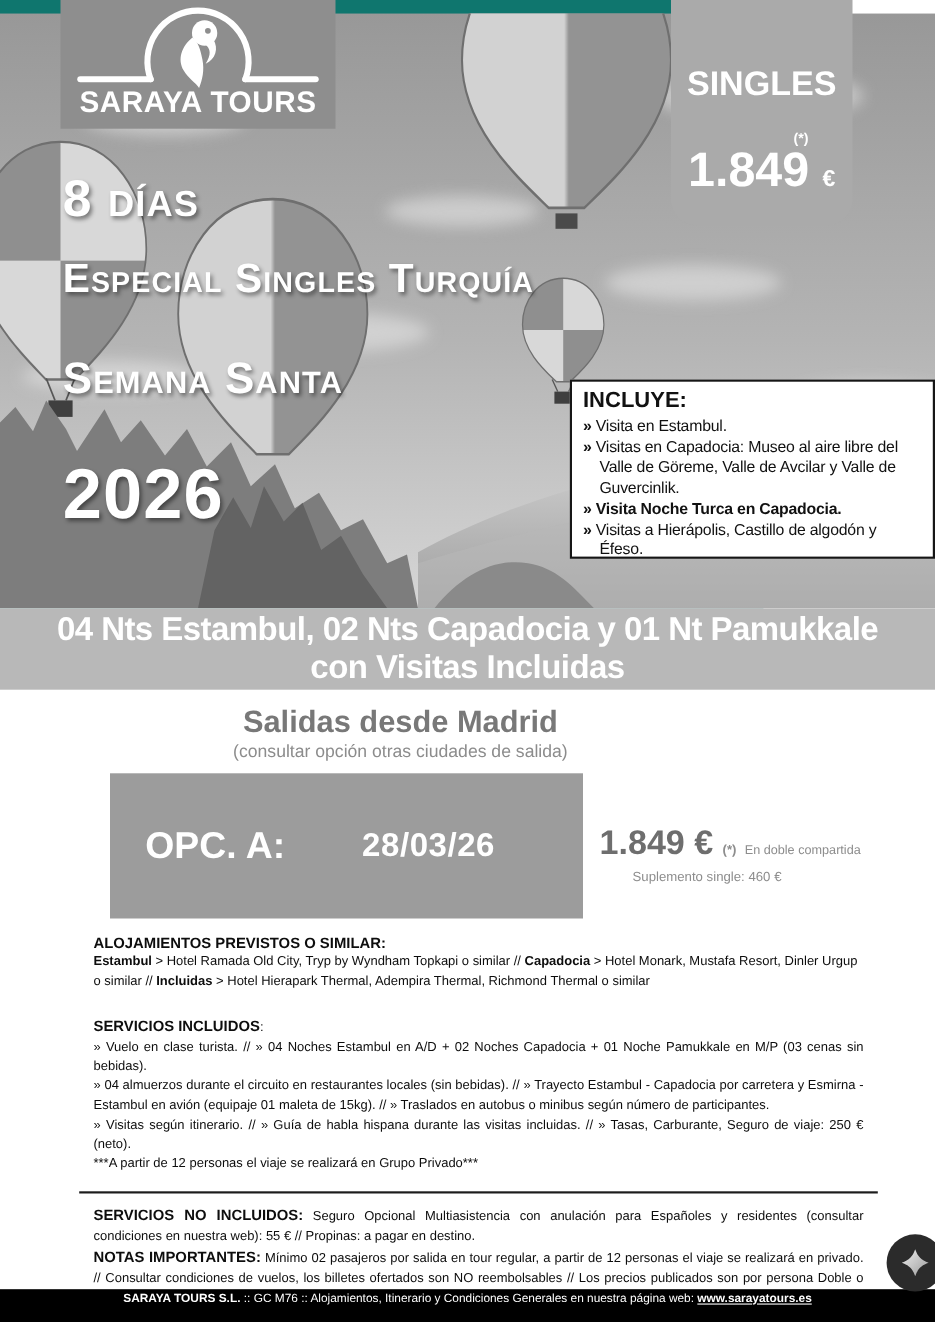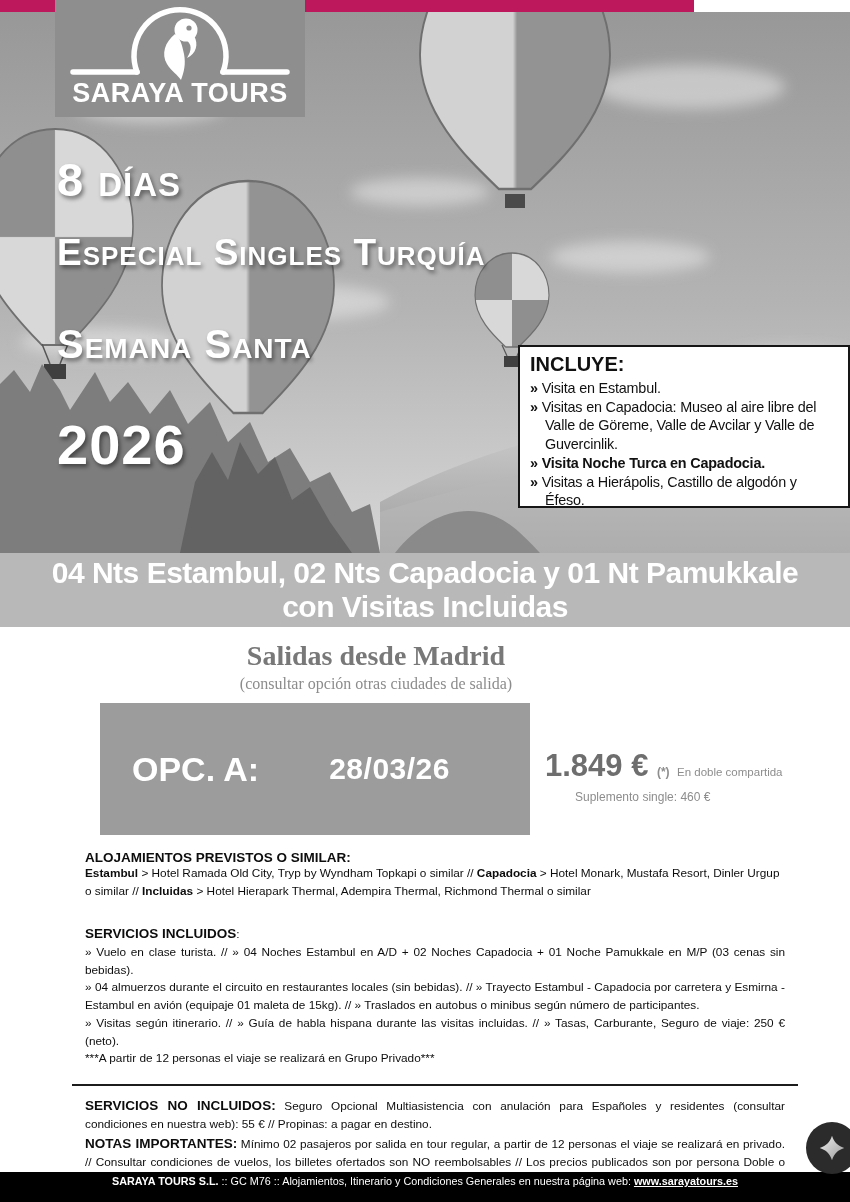--- a/index.html
+++ b/index.html
@@ -1,55 +1,55 @@
 <!DOCTYPE html>
 <html lang="es"><head>
 <meta charset="utf-8">
 <style>
   html,body{margin:0;padding:0;background:#e9e9e9;}
   .page{position:relative;width:850px;height:1202px;margin:0 auto;background:#ffffff;overflow:hidden;
         font-family:"Liberation Sans","DejaVu Sans",sans-serif;}
 
   
-  .hero{position:absolute;top:0;left:0;width:694px;height:553px;background:#be185d;}
+  .hero{position:absolute;top:0;left:0;width:694px;height:553px;background:#0f766e;}
   .photo{position:absolute;top:12px;left:0;width:850px;height:541px;overflow:hidden;}
   .photo svg{display:block;}
 
   .logo-box{position:absolute;top:0;left:55px;width:250px;height:117px;background:#8e8e8e;z-index:5;
             display:flex;flex-direction:column;align-items:center;justify-content:flex-start;}
   .logo-emblem{margin-top:2px;}
   .logo-text{color:#fff;font-weight:bold;font-size:27px;letter-spacing:.5px;margin-top:-6px;white-space:nowrap;}
 
   .singles-box{position:absolute;top:0;left:610px;width:165px;height:205px;background:#aaaaaa;
                border-radius:0 0 24px 24px;z-index:5;color:#fff;text-align:center;}
   .singles-label{font-size:31px;font-weight:bold;margin-top:58px;}
   .singles-ast{font-size:13px;font-weight:bold;text-align:right;padding-right:40px;margin-top:24px;}
   .singles-price{font-size:44px;font-weight:bold;line-height:1;margin-top:0px;}
   .singles-cur{font-size:21px;font-weight:bold;}
 
   .hero-title{position:absolute;left:57px;color:#fff;font-weight:bold;z-index:4;white-space:nowrap;
               font-variant:small-caps;text-shadow:2px 3px 4px rgba(0,0,0,.45);letter-spacing:1px;}
   .t-dias {top:152px;font-size:47px;}
   .t-main {top:232px;font-size:37px;}
   .t-sub  {top:322px;font-size:40px;}
-  .t-year {top:412px;font-size:56px;}
+  .t-year {top:412px;font-size:64px;}
 
   .incluye{position:absolute;left:518px;top:345px;width:332px;height:163px;background:#fff;
            border:2px solid #161616;box-sizing:border-box;z-index:6;padding:6px 8px 6px 10px;color:#111;}
   .incluye h3{margin:0 0 3px 0;font-size:20px;}
   .inc-item{font-size:14.4px;line-height:1.3;letter-spacing:-.2px;padding-left:15px;text-indent:-15px;}
   .inc-bold{font-weight:bold;}
 
   
   .banner{position:absolute;top:553px;left:0;width:850px;height:74px;background:#b8b8b8;color:#fff;
           display:flex;flex-direction:column;align-items:center;justify-content:center;
           font-weight:bold;font-size:30px;line-height:1.13;letter-spacing:-.5px;}
 
   
-  .salidas{position:absolute;top:640px;left:12px;width:728px;text-align:center;font-family:Liberation Serif, serif;}
+  .salidas{position:absolute;top:640px;left:0;width:728px;text-align:center;}
   .salidas-title{font-size:28px;font-weight:bold;color:#787878;margin:0;}
   .salidas-sub{font-size:16px;color:#8c8c8c;margin-top:3px;}
 
   
   .opc-box{position:absolute;left:100px;top:703px;width:430px;height:132px;background:#9c9c9c;color:#fff;
            display:flex;align-items:center;padding-left:32px;box-sizing:border-box;z-index:2;gap:44px;}
   .opc-label{font-size:34px;font-weight:bold;}
   .opc-date{font-size:30px;font-weight:bold;margin-left:26px;letter-spacing:.5px;}
   .price-block{position:absolute;left:545px;top:748px;width:300px;}
   .price-main{white-space:nowrap;}
@@ -170,20 +170,28 @@
         <g fill="#fff">
           <circle cx="131" cy="28" r="11.5"></circle>
           <path d="M139,34 C144,42 141,52 132,56 C137,48 137,42 131,38 Z"></path>
           <path d="M120,32 C110,40 106,52 112,62 C116,69 123,73 126,78 C129,70 131,62 129,52 C127,42 125,36 120,32 Z"></path>
         </g>
         <circle cx="134" cy="26" r="2.6" fill="#8e8e8e"></circle>
       </svg>
       <div class="logo-text">SARAYA TOURS</div>
     </div>
 
+    <div class="singles-box">
+      <div class="singles-label">SINGLES</div>
+      <div class="singles-ast">(*)</div>
+      <div class="singles-price">
+        <span>1.849</span>
+        <span class="singles-cur">€</span>
+      </div>
+    </div>
 
     <div class="hero-title t-dias">8 días</div>
     <div class="hero-title t-main">Especial Singles Turquía</div>
     <div class="hero-title t-sub">Semana Santa</div>
     <div class="hero-title t-year">2026</div>
 
     <div class="incluye">
       <h3>INCLUYE:</h3>
       <div class="inc-item"><b>»</b> <span>Visita en Estambul.</span></div>
       <div class="inc-item"><b>»</b> <span>Visitas en Capadocia: Museo al aire libre del Valle de Göreme, Valle de Avcilar y Valle de Guvercinlik.</span></div>

